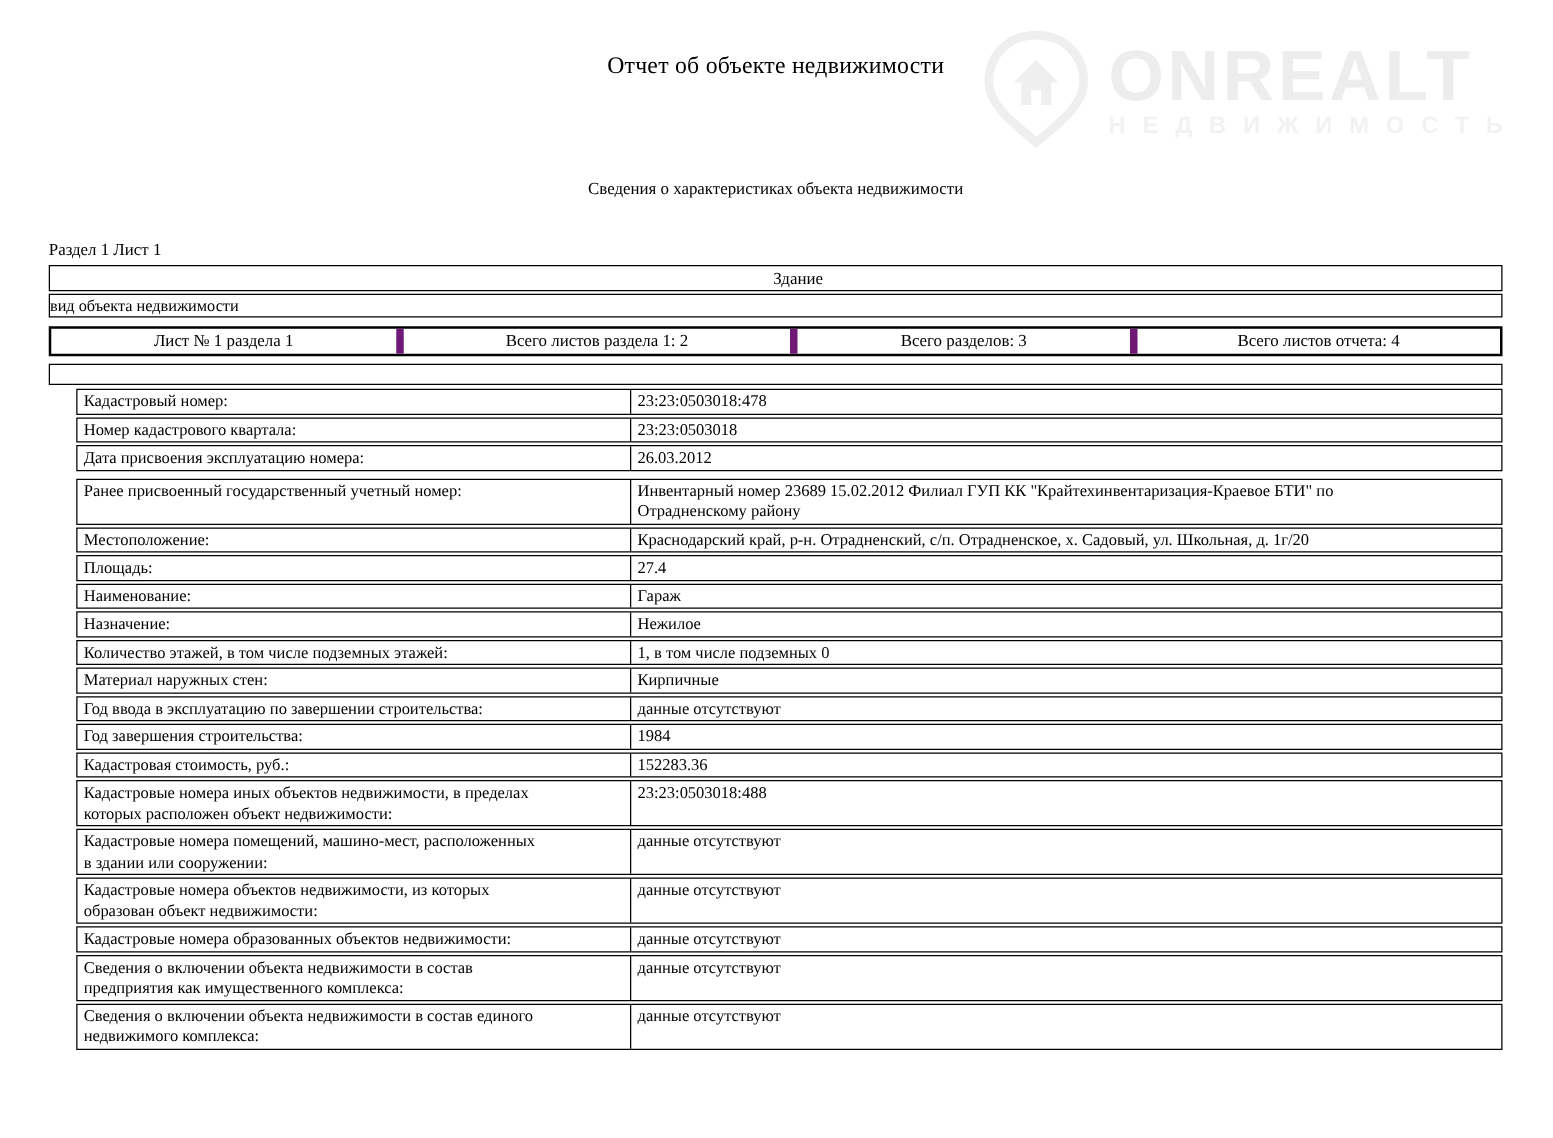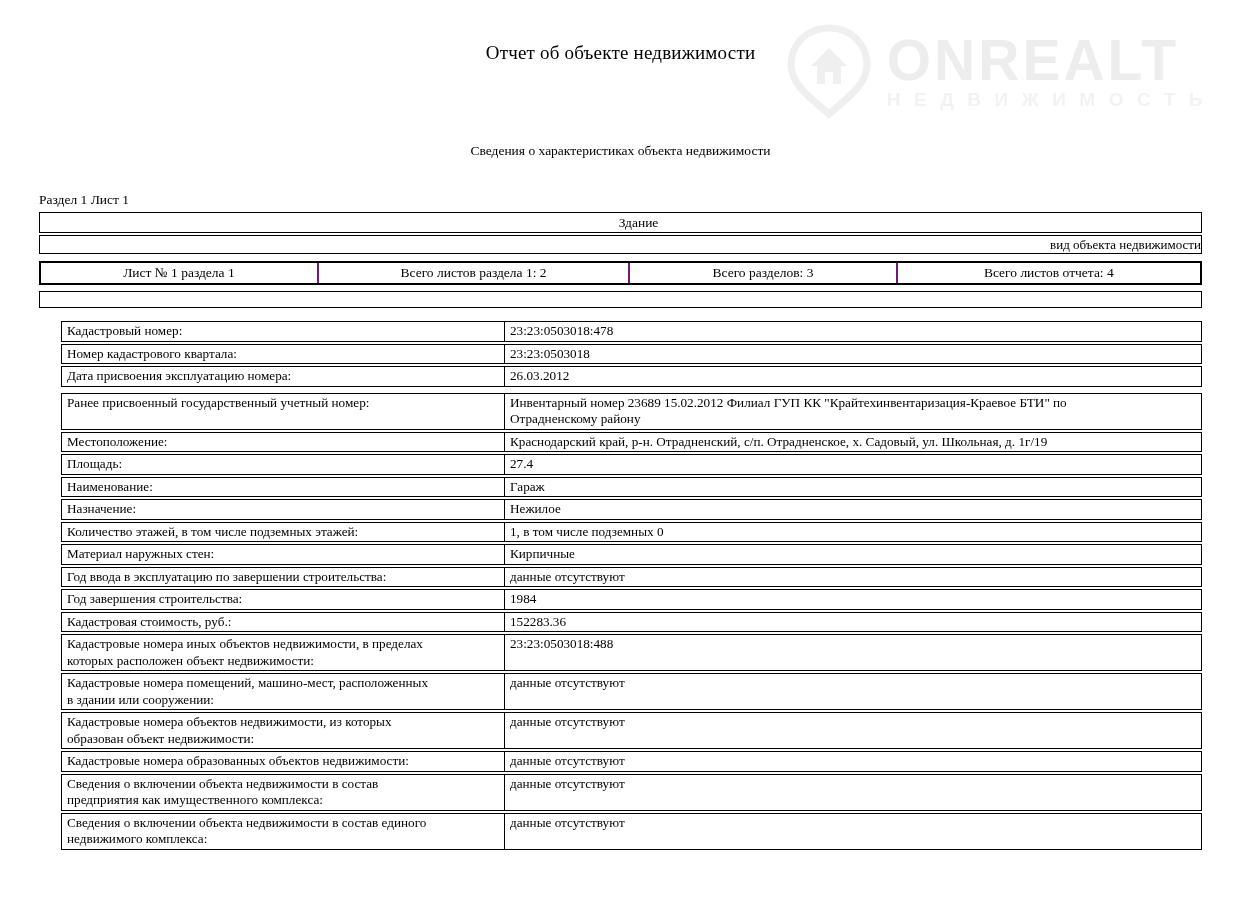--- a/index.html
+++ b/index.html
@@ -26,37 +26,37 @@
   }
   .section-sheet {
     margin-top:33px;
     text-align:left;
     padding-right:12px;
     font-size:13.5px;
   }
 
   
   .type-box   { margin-top:4px; border:1px solid #000; text-align:center; font-size:13.5px; line-height:19px;padding-left:36px; }
-  .type-capt  { margin-top:2px; border:1px solid #000; text-align:right; font-size:13px;   line-height:17px; }
+  .type-capt  { margin-top:2px; border:1px solid #000; text-align:left; font-size:13px;   line-height:17px; }
 
   
   .sheet-row { display:flex; margin-top:7px; border:2px solid #000; }
   .sheet-row .cell {
     text-align:center; font-size:13.5px; line-height:18px;
-    border-left:2px solid #701a75; padding:1px 0;
+    border-left:6px solid #701a75; padding:1px 0;
   }
   .sheet-row .cell:first-child { border-left:none; }
   .sheet-row .c0 { width:23.8%; }
   .sheet-row .c1 { width:26.7%; }
   .sheet-row .c2 { width:22.9%; }
   .sheet-row .c3 { flex:1; }
 
   .empty-row { margin-top:6px; border:1px solid #000; height:15px; }
 
-  .rows { margin-top:13px;padding-left:22px; }
+  .rows { margin-top:3px;padding-left:22px; }
   .t-row {
     display:flex; border:1px solid #000; margin-top:2px;
     font-size:13.2px; line-height:16.5px;
   }
   .t-row.group-break { margin-top:6px; }
   .t-row .label {
     width:433px; flex:0 0 433px;
     border-right:1px solid #000;
     padding:1px 4px 1px 5px;
     white-space:pre-line;
@@ -147,21 +147,21 @@
   </div>
 
   <div class="t-row group-break">
     <div class="label">Ранее присвоенный государственный учетный номер:</div>
     <div class="value">Инвентарный номер 23689 15.02.2012 Филиал ГУП КК "Крайтехинвентаризация-Краевое БТИ" по
 Отрадненскому району</div>
   </div>
 
   <div class="t-row">
     <div class="label">Местоположение:</div>
-    <div class="value">Краснодарский край, р-н. Отрадненский, с/п. Отрадненское, х. Садовый, ул. Школьная, д. 1г/19</div>
+    <div class="value">Краснодарский край, р-н. Отрадненский, с/п. Отрадненское, х. Садовый, ул. Школьная, д. 1г/20</div>
   </div>
 
   <div class="t-row">
     <div class="label">Площадь:</div>
     <div class="value">27.4</div>
   </div>
 
   <div class="t-row">
     <div class="label">Наименование:</div>
     <div class="value">Гараж</div>

